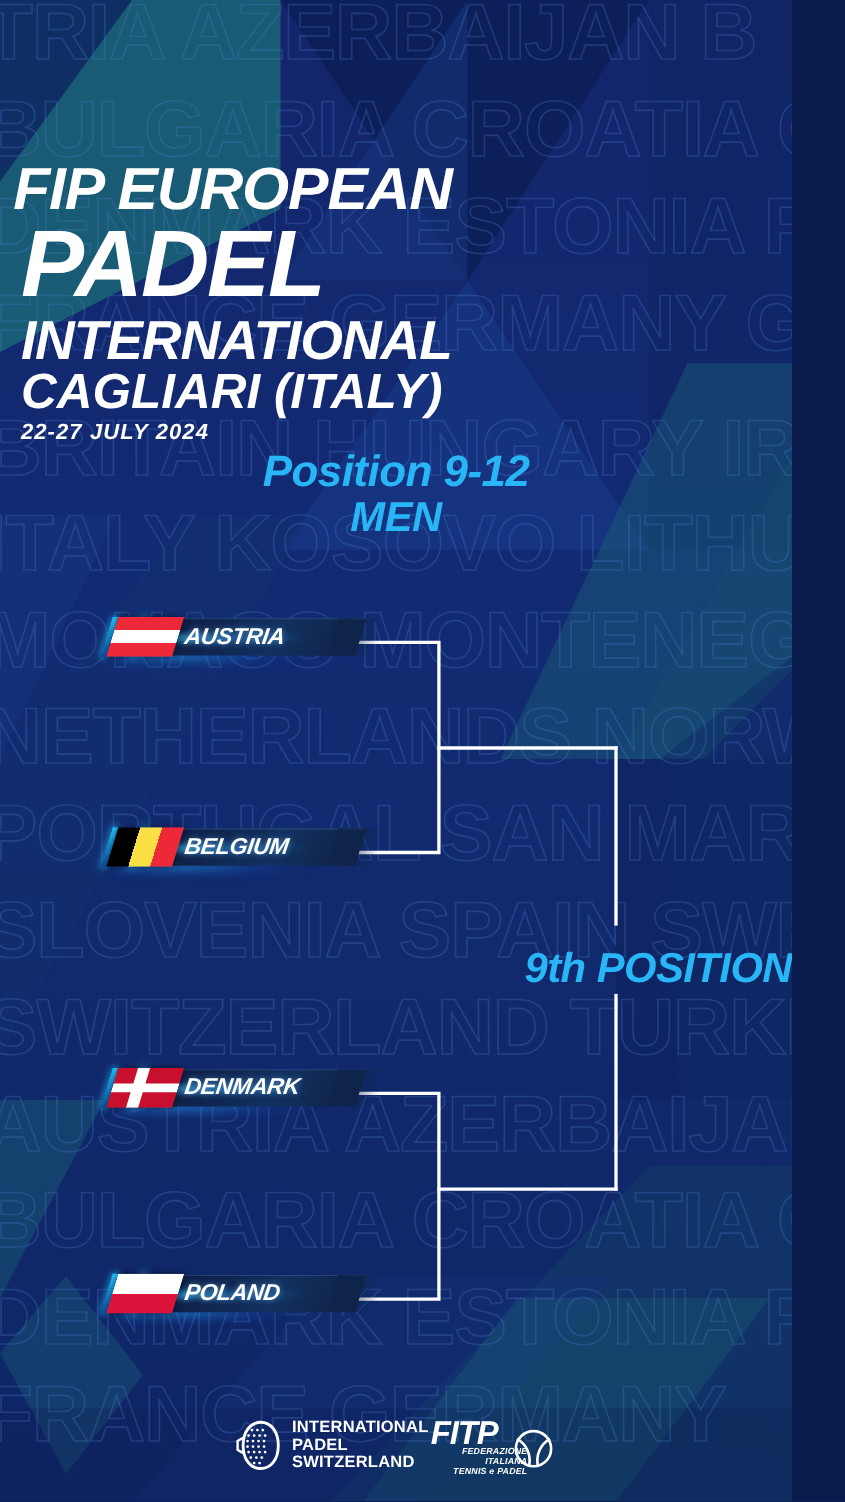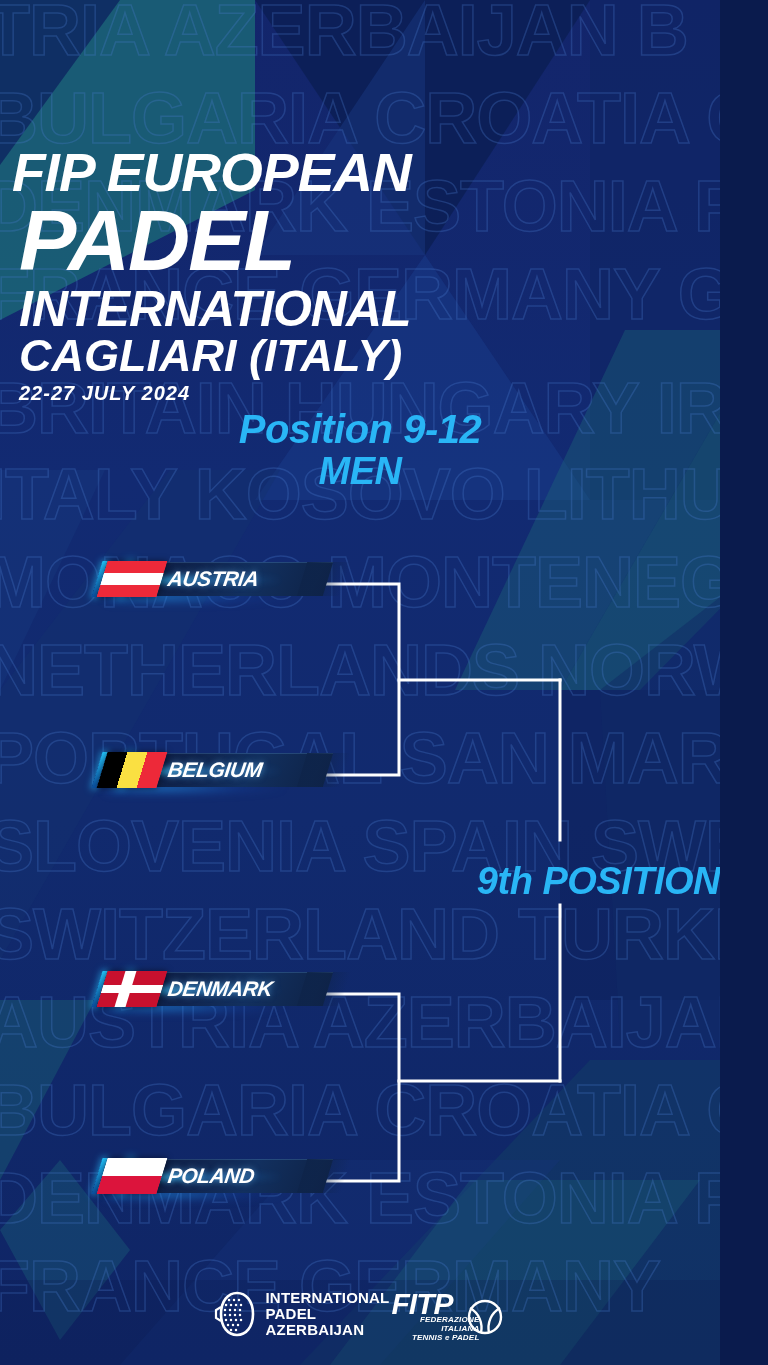--- a/index.html
+++ b/index.html
@@ -383,21 +383,21 @@
           <circle cx="15" cy="35" r="1.25"></circle>
             <circle cx="20" cy="35" r="1.25"></circle>
             <circle cx="25" cy="35" r="1.25"></circle>
           <circle cx="18" cy="40" r="1.25"></circle>
             <circle cx="23" cy="40" r="1.25"></circle>
         </g>
       </svg>
       <div class="txt">
         <b>INTERNATIONAL</b>
         <b>PADEL</b>
-        <b>AZERBAIJAN</b>
+        <b>SWITZERLAND</b>
       </div>
     </div>
 
     <div class="logo-fitp">
       <span class="fitp-word">FITP</span>
       <span class="fitp-sub">
         <span>FEDERAZIONE</span><br>
         <span>ITALIANA</span><br>
         <span>TENNIS e PADEL</span>
       </span>

